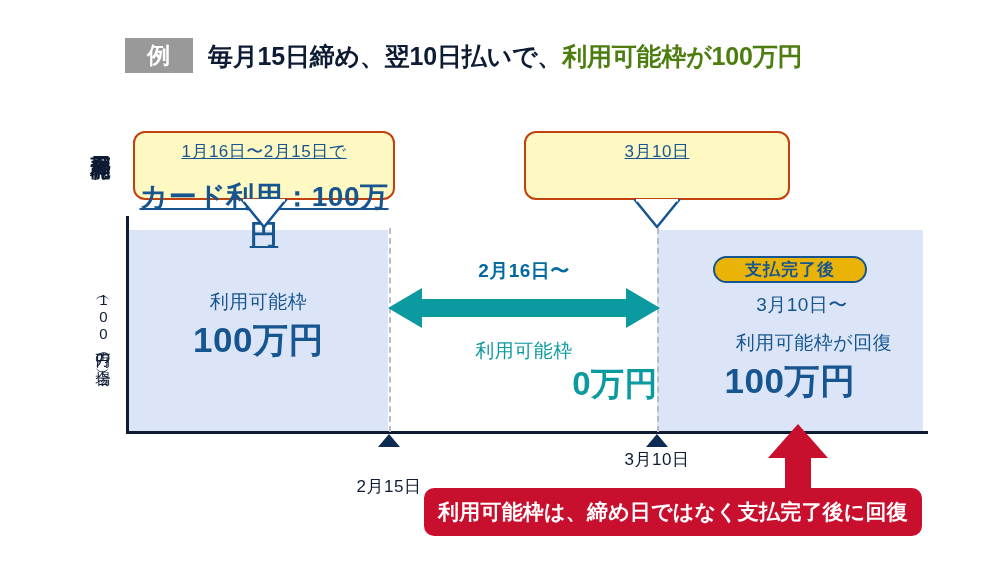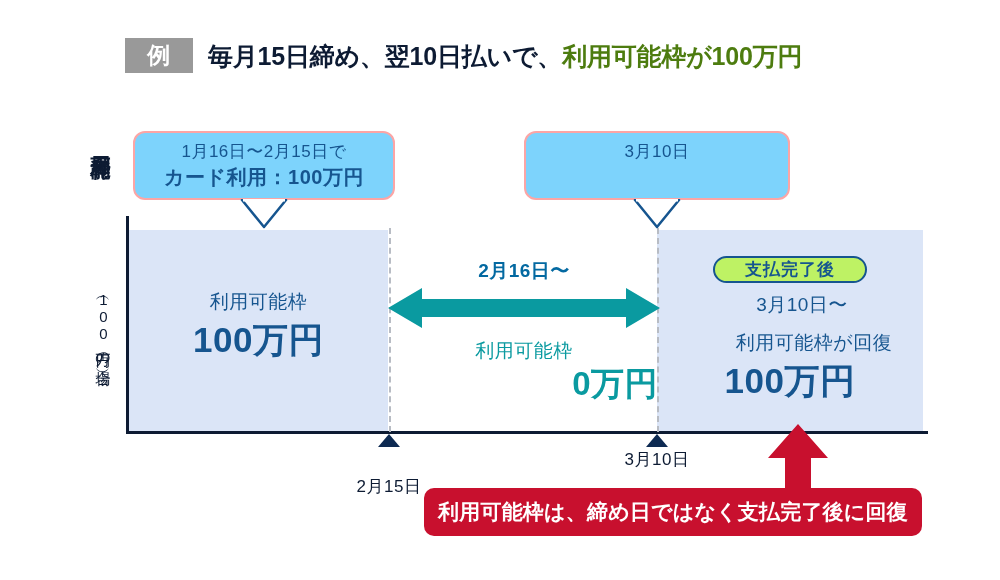--- a/index.html
+++ b/index.html
@@ -119,38 +119,39 @@
     width: 0;
     height: 204px;
     border-left: 2px dashed #b8bcc4;
   }
   .dash-left  { left: 389px; }
   .dash-right { left: 657px; }
 
   
   .callout {
     position: absolute;
-    border: 2px solid #fca5a5;
+    border: 2px solid #c2410c;
     border-radius: 12px;
-    background: #7dd3fc;
+    background: #fef9c3;
     box-sizing: border-box;
     text-align: center;
     color: #16558f;
+    text-decoration: underline;
   }
   .callout-left  { left: 133px; top: 131px; width: 262px; height: 69px; }
   .callout-right { left: 524px; top: 131px; width: 266px; height: 69px; }
   .callout .line1 {
     font-size: 17px;
     margin-top: 7px;
     letter-spacing: 0.5px;
   }
   .callout .line2 {
-    font-size: 20px;
-    font-weight: bold;
-    margin-top: 1px;
+    font-size: 28px;
+    font-weight: bold;
+    margin-top: 15px;
     letter-spacing: 0.5px;
   }
   .callout-tail {
     position: absolute;
     width: 48px;
     height: 30px;
   }
   .tail-left  { left: 240px; top: 199px; }
   .tail-right { left: 633px; top: 199px; }
 
@@ -220,21 +221,21 @@
 
   
   .pill {
     position: absolute;
     left: 713px;
     top: 256px;
     width: 154px;
     height: 27px;
     border: 2px solid #16558f;
     border-radius: 14px;
-    background: #bef264;
+    background: #eab308;
     box-sizing: border-box;
     display: flex;
     align-items: center;
     justify-content: center;
     font-size: 17px;
     font-weight: bold;
     color: #16558f;
     letter-spacing: 1px;
   }
   .right-date {

